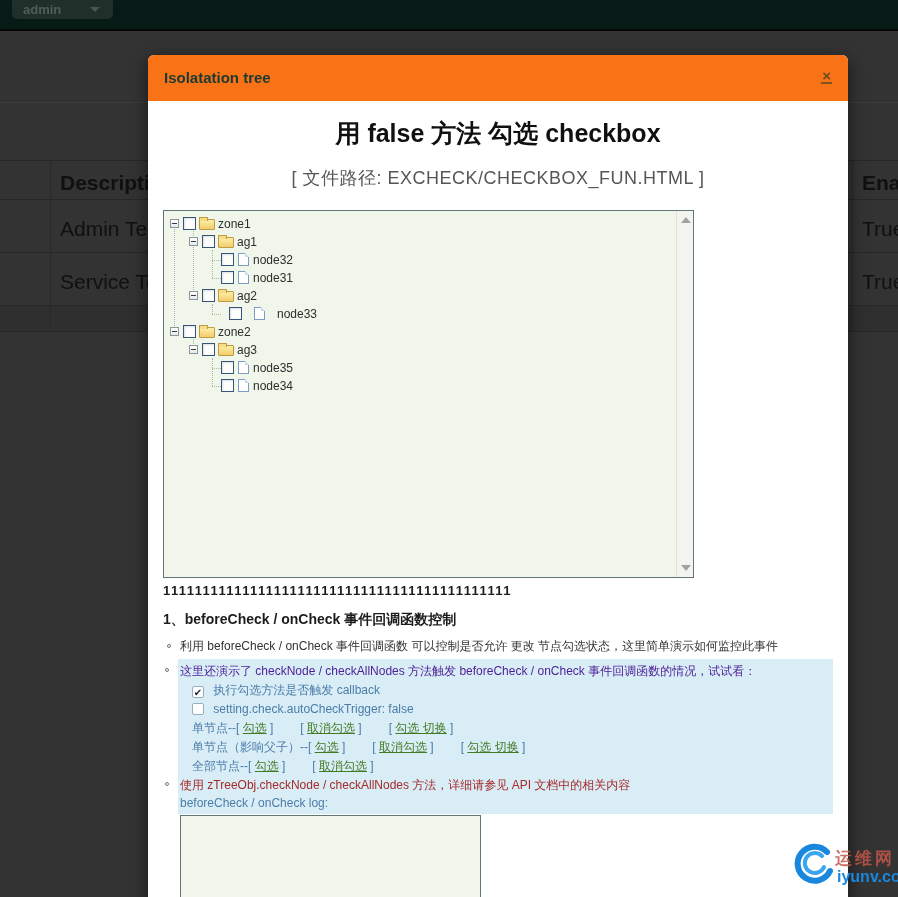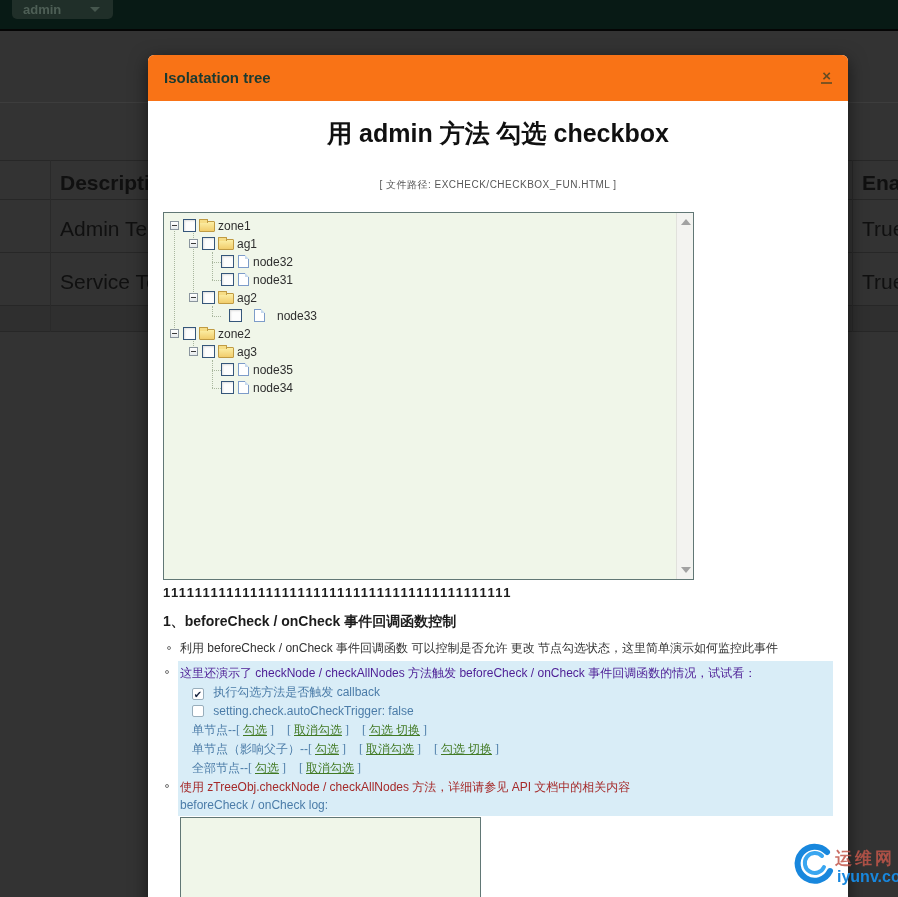--- a/index.html
+++ b/index.html
@@ -19,21 +19,21 @@
   .bg-text.bold { font-weight:bold; }
 
   
   .modal { position:absolute; left:148px; top:55px; width:700px; height:960px; background:#ffffff; border-radius:6px; box-shadow:0 5px 18px rgba(0,0,0,.55); z-index:5; }
   .modal-header { position:relative; height:46px; background:#f97316; border-radius:6px 6px 0 0; padding:0 16px; }
   .modal-title { line-height:46px; font-size:15px; font-weight:bold; color:#1b3a31; }
   .modal-close { position:absolute; right:16px; top:14px; font-size:15px; font-weight:bold; color:rgba(8,52,42,.62); line-height:13px; border-bottom:2px solid rgba(8,52,42,.5); cursor:pointer; padding:0 1px; }
   .modal-body { padding:0 15px; }
 
   .demo-title { margin-top:16px; text-align:center; font-size:25px; font-weight:bold; color:#101010; }
-  .demo-subtitle { margin-top:28px; text-align:center; font-size:10px; color:#565656; letter-spacing:.5px; }
+  .demo-subtitle { margin-top:16px; text-align:center; font-size:18px; color:#565656; letter-spacing:.5px; }
 
   
   .tree-box { position:relative; margin-top:20px; width:531px; height:368px; border:1px solid #617775; background:#f0f6e9; overflow:hidden; }
   .tree-scroll { position:absolute; right:0; top:0; width:17px; height:100%; background:#f3f3f0; border-left:1px solid #e1e1dc; }
   .arr-up, .arr-dn { position:absolute; left:4px; width:0; height:0; border-left:5px solid transparent; border-right:5px solid transparent; }
   .arr-up { top:6px; border-bottom:6px solid #a2a2a2; }
   .arr-dn { bottom:6px; border-top:6px solid #a2a2a2; }
   .tree-rows { position:relative; padding-top:4px; }
   .t-row { display:flex; height:18px; line-height:18px; font-size:12px; color:#2e2e2e; position:relative; z-index:2; cursor:pointer; }
   .t-exp { position:relative; width:9px; height:9px; margin:4px 4px 0 0; border:1px solid #8a959e; background:linear-gradient(#ffffff,#e6eaec); flex:none; cursor:pointer; }
@@ -54,21 +54,21 @@
   
   .list { margin-left:15px; font-size:12px; color:#333; position:relative; }
   .li-plain { position:relative; padding-left:2px; line-height:16px; margin-bottom:5px; }
   .bullet { position:absolute; left:-11px; top:6px; width:4px; height:4px; border:1px solid #767676; border-radius:50%; }
   .bluebox { position:relative; background:#d9edf7; padding:3px 0 2px; }
   .b-line { line-height:19px; padding-left:2px; color:#4c1d95; position:relative; white-space:nowrap; }
   .cb-line { padding-left:14px; color:#4b7ca8; line-height:19px; }
   .form-cb { display:inline-block; width:12px; height:12px; border:1px solid #98aebc; border-radius:2px; background:#fff; vertical-align:-2px; margin-right:6px; text-align:center; line-height:11px; font-size:10px; color:#16233f; cursor:pointer; }
   .link-line { padding-left:14px; line-height:19px; color:#4b7ca8; }
   .link-line a { color:#427a24; text-decoration:underline; cursor:pointer; }
-  .lgroup { margin-right:13px;font-family:Liberation Serif, serif; }
+  .lgroup { margin-right:27px; }
   .red-line { color:#a52a2a; line-height:18px; padding-left:2px; position:relative; }
   .log-label { color:#4b7ca8; line-height:18px; padding-left:2px; }
   .logbox { width:301px; height:130px; border:1px solid #617775; background:#f0f6e9; margin:1px 0 0 2px; }
 
   
   .wm { position:absolute; left:789px; top:842px; z-index:20; width:115px; height:55px; }
   .wm-cn { position:absolute; left:46px; top:5px; font-size:17px; font-weight:bold; color:#c2564a; letter-spacing:3px; opacity:.85; white-space:nowrap; }
   .wm-url { position:absolute; left:48px; top:26px; font-size:16px; font-weight:bold; color:#1887dd; white-space:nowrap; }
 </style>
 </head>
@@ -97,21 +97,21 @@
       <span class="admin-caret"></span>
     </div>
   </div>
 
   <div class="modal">
     <div class="modal-header">
       <span class="modal-title">Isolatation tree</span>
       <span class="modal-close">×</span>
     </div>
     <div class="modal-body">
-      <div class="demo-title">用 admin 方法 勾选 checkbox</div>
+      <div class="demo-title">用 false 方法 勾选 checkbox</div>
       <div class="demo-subtitle">[ 文件路径: EXCHECK/CHECKBOX_FUN.HTML ]</div>
 
       <div class="tree-box">
 
         <div class="conn" style="left:10px; top:13px; height:108px;"></div>
         <div class="conn" style="left:29px; top:17px; height:68px;"></div>
         <div class="conn" style="left:48px; top:39px; height:28px;"></div>
         <div class="conn" style="left:48px; top:93px; height:10px;"></div>
         <div class="conn" style="left:29px; top:125px; height:14px;"></div>
         <div class="conn" style="left:48px; top:147px; height:28px;"></div>

